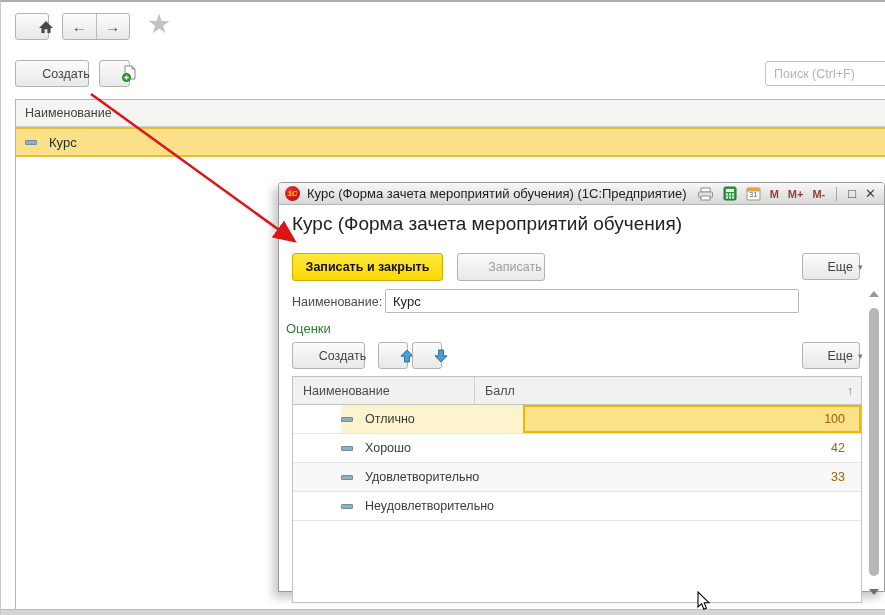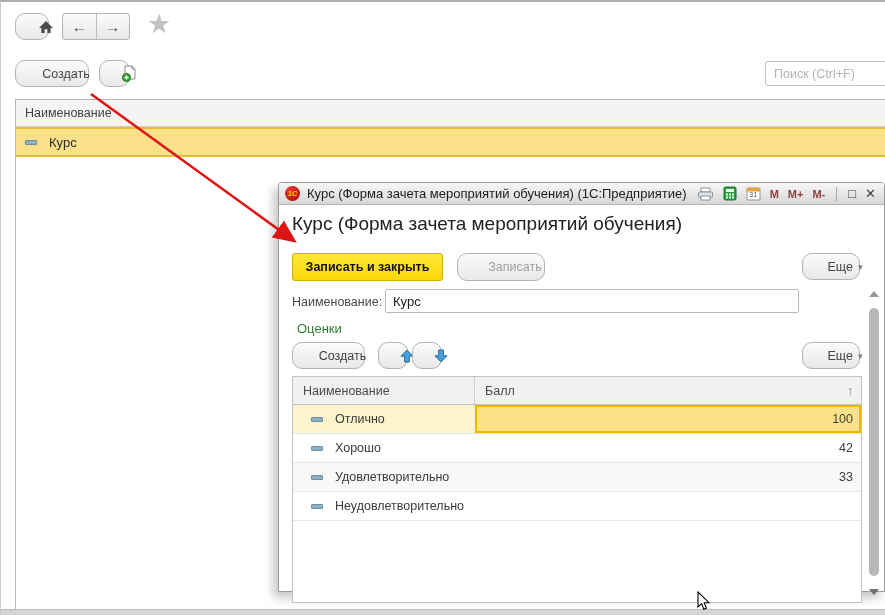--- a/index.html
+++ b/index.html
@@ -10,21 +10,21 @@
     background:#fff;
     overflow:hidden;
     border-top:2px solid #adadad;
     border-left:1px solid #c9c9c9;
   }
 
   
   .btn {
     display:inline-flex; align-items:center; justify-content:center;
     background:linear-gradient(#fbfbfb,#e8e8e8);
-    border:1px solid #b3b3b3; border-radius:10px;
+    border:1px solid #b3b3b3; border-radius:3px;
     font-size:12.5px; color:#444; cursor:default;padding-left:28px;
   }
   .btn .caret { font-size:9px; color:#777; margin-left:5px; }
 
   
   .top-toolbar { position:absolute; left:0; top:0; width:100%; height:50px; }
   .home-btn { position:absolute; left:14px; top:11px; width:34px; height:27px; }
   .nav-group { position:absolute; left:61px; top:11px; width:68px; height:27px;
     display:flex; background:linear-gradient(#fbfbfb,#e8e8e8);
     border:1px solid #b3b3b3; border-radius:3px; }
@@ -85,37 +85,37 @@
     border-radius:3px; font-size:12.5px; font-weight:bold; color:#111;
     display:flex; align-items:center; justify-content:center;text-align:center; }
   .save-btn { position:absolute; left:178px; top:48px; width:88px; height:28px; color:#9e9e9e; }
   .more-btn-top { position:absolute; left:523px; top:48px; width:58px; height:27px; }
 
   .name-label { position:absolute; left:13px; top:90px; font-size:12.5px; color:#4a4a4a; }
   .name-input { position:absolute; left:106px; top:84px; width:414px; height:24px;
     border:1px solid #b9b9b9; border-radius:2px; padding:0 7px;
     font-size:13px; color:#222; font-family:inherit; outline:none; }
 
-  .grades-label { position:absolute; left:18px; top:116px; font-size:13px; color:#2e7d33; }
+  .grades-label { position:absolute; left:7px; top:116px; font-size:13px; color:#2e7d33; }
 
   .create-btn-inner { position:absolute; left:13px; top:137px; width:73px; height:27px; }
   .move-up-btn { position:absolute; left:99px; top:137px; width:29px; height:27px; }
   .move-down-btn { position:absolute; left:133px; top:137px; width:29px; height:27px; }
   .more-btn-inner { position:absolute; left:523px; top:137px; width:58px; height:27px; }
 
   .grades-table { position:absolute; left:13px; top:171px; width:570px; height:227px;
     border:1px solid #c2c2c2; background:#fff; font-size:12.5px; }
   .gt-header { display:flex; height:28px; background:#f1f1f0; border-bottom:1px solid #c2c2c2; color:#4a4a4a; }
   .gt-header .col-name { width:182px; display:flex; align-items:center; padding-left:10px;
     border-right:1px solid #cfcfcf; }
   .gt-header .col-score { flex:1; display:flex; align-items:center; padding:0 8px 0 10px; }
   .sort-arrow { margin-left:auto; color:#777; font-size:12px; }
   .gt-row { display:flex; height:29px; border-bottom:1px solid #e6e6e6; color:#3a3a3a; }
-  .gt-row .cell-name { width:182px; display:flex; align-items:center; padding-left:18px; }
-  .gt-row .cell-score { flex:1; display:flex; align-items:center; justify-content:flex-end; padding-right:8px; color:#404040; }
+  .gt-row .cell-name { width:182px; display:flex; align-items:center; padding-left:0;margin-left:48px; }
+  .gt-row .cell-score { flex:1; display:flex; align-items:center; justify-content:flex-end; padding-right:16px; color:#a16207; }
   .gt-row.selected .cell-name { background:#fdf3cc; }
   .gt-row.selected .cell-score { background:#fbe187; box-shadow:inset 0 0 0 2px #eeb800; }
   .gt-row.alt { background:#f8f8f8; }
 
   .dlg-scrollbar { position:absolute; left:589px; top:86px; width:12px; height:312px; }
   .sb-up { position:absolute; top:0; left:1px; width:0; height:0;
     border-left:5px solid transparent; border-right:5px solid transparent; border-bottom:6px solid #9a9a9a; }
   .sb-thumb { position:absolute; top:17px; left:1px; width:10px; height:268px;
     background:#b7b7b7; border-radius:5px; }
   .sb-down { position:absolute; bottom:8px; left:1px; width:0; height:0;

